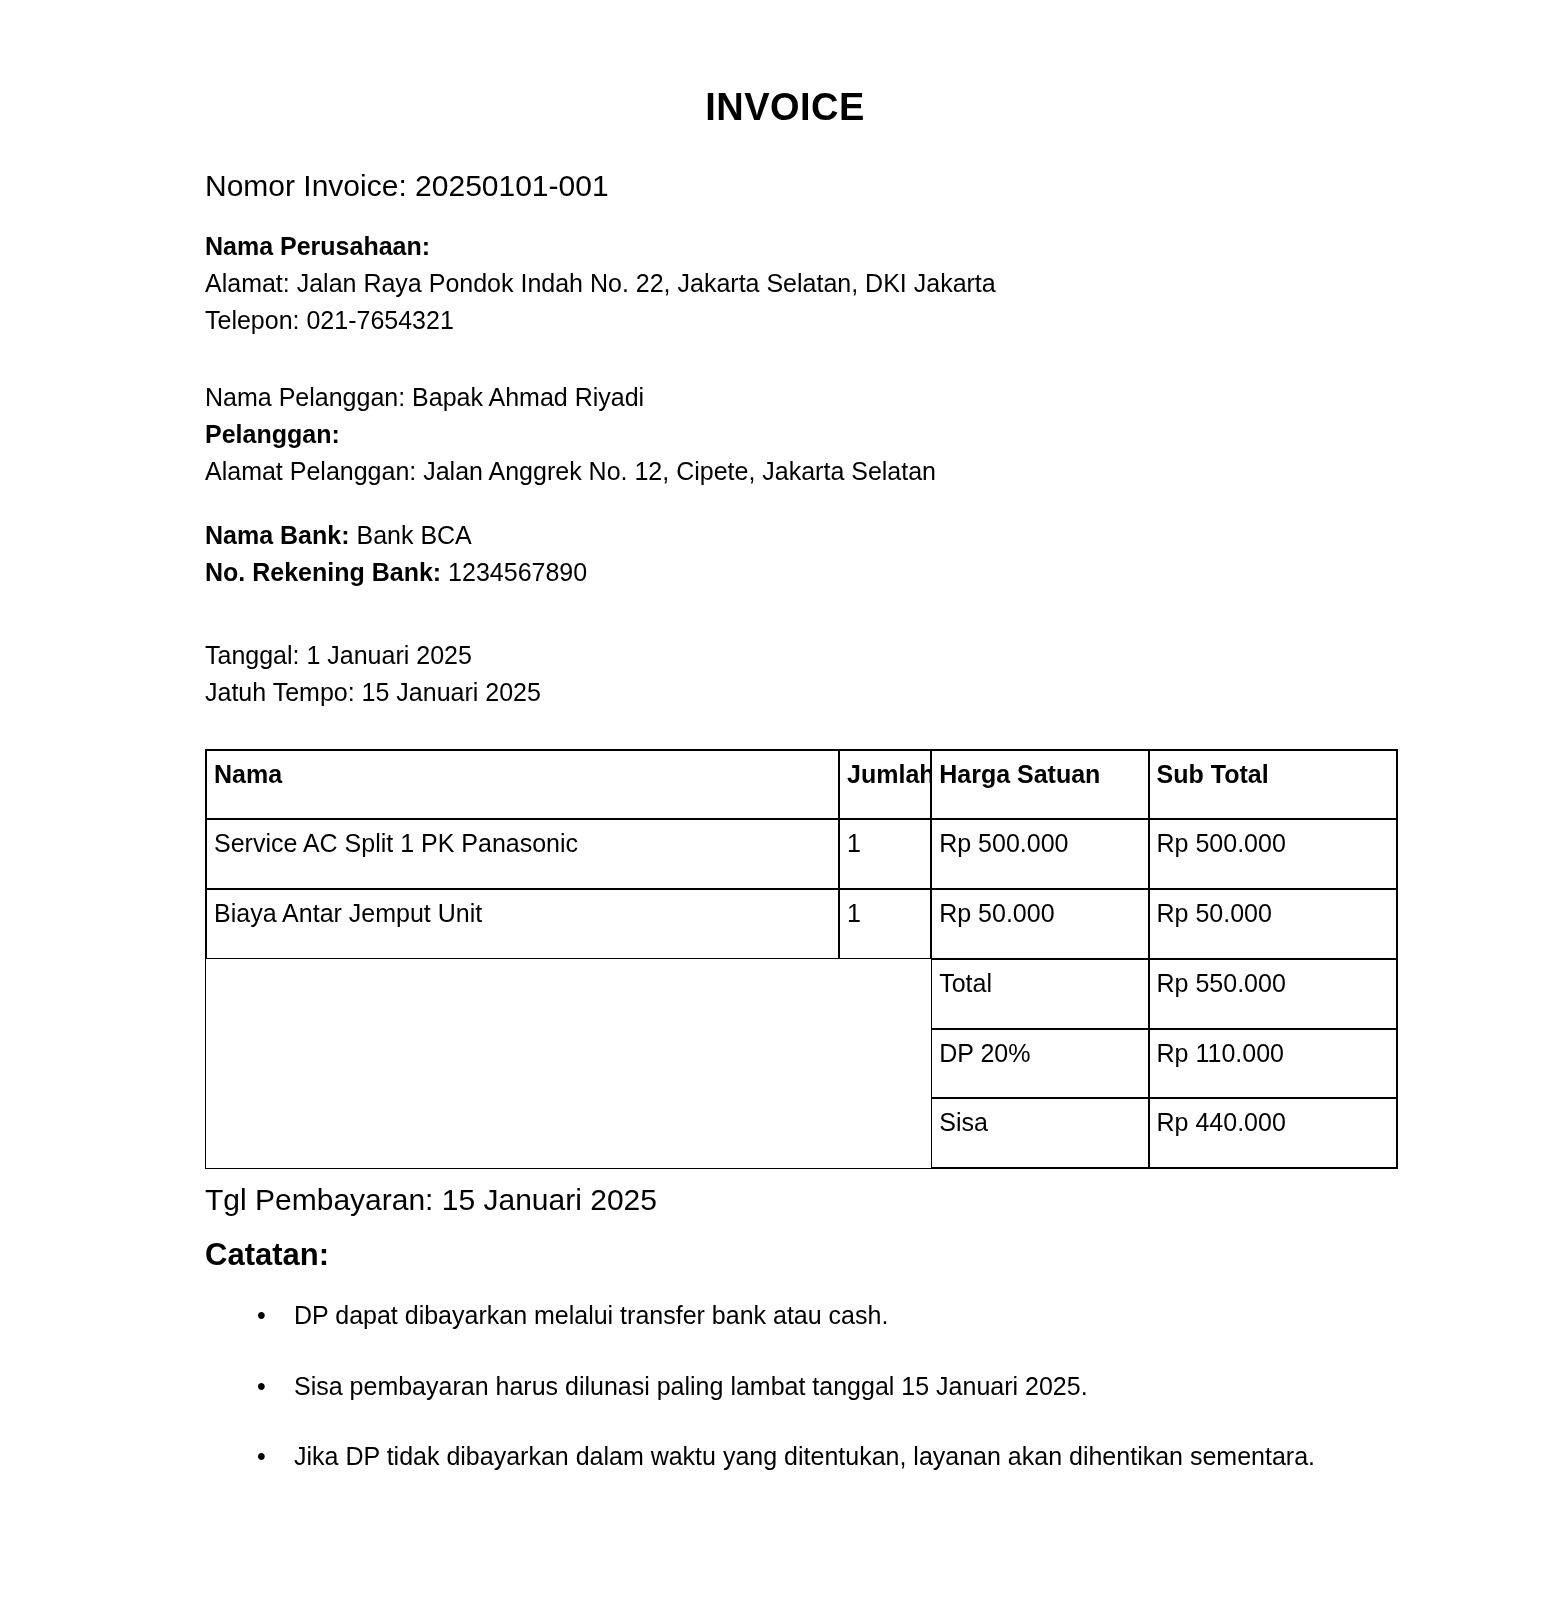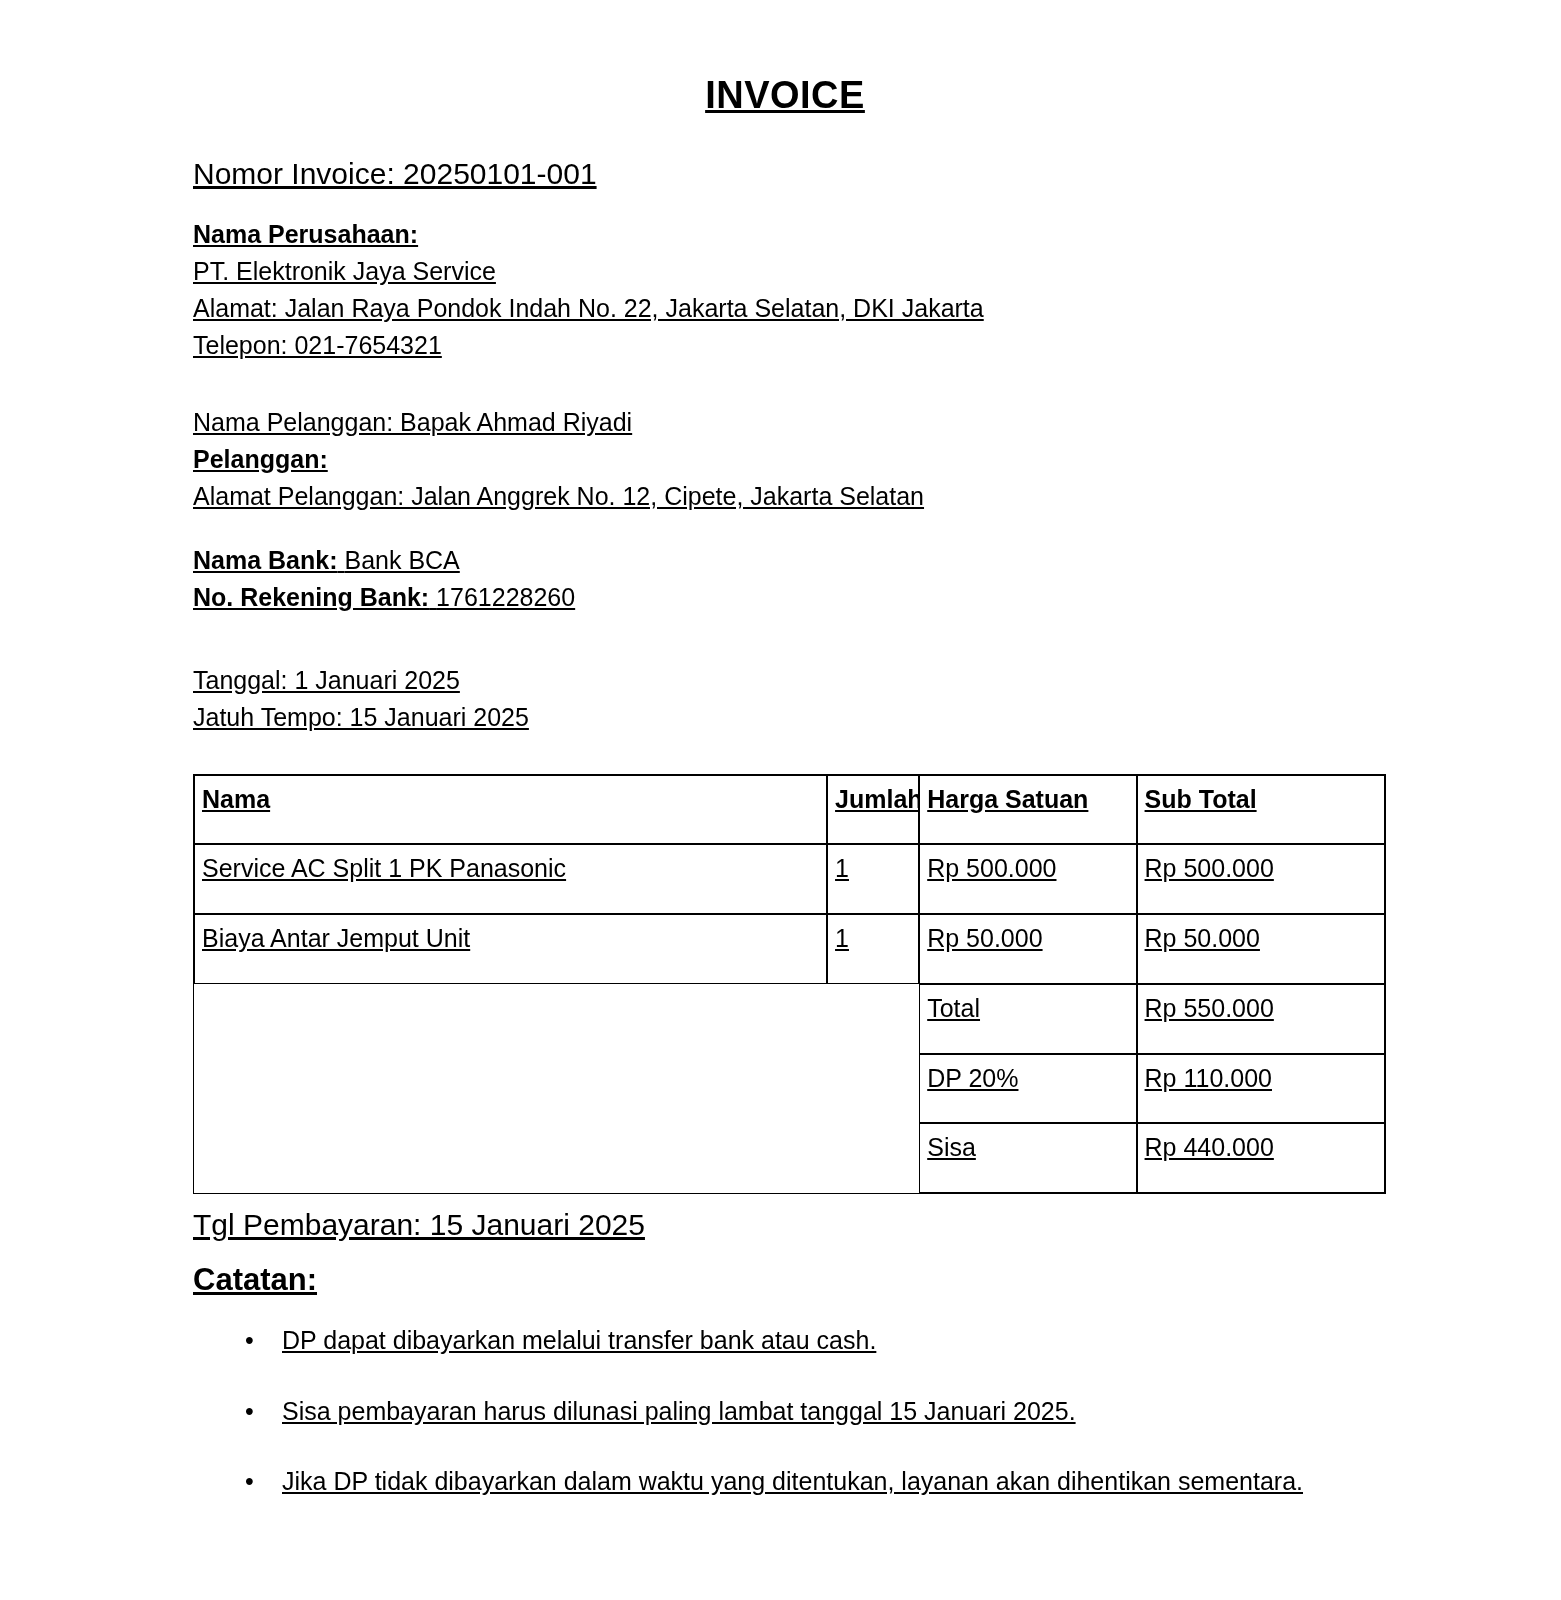--- a/index.html
+++ b/index.html
@@ -12,22 +12,21 @@
     min-height: 1600px;
     font-family: "Liberation Sans", sans-serif;
     color: #000000;
     -webkit-font-smoothing: antialiased;
   }
   .page {
     position: relative;
     width: 1561px;
     min-height: 1600px;
     box-sizing: border-box;
-    padding: 4px;
-    text-decoration: underline;
+    padding: 16px;
   }
   .content {
     padding: 0 180px 0 189px;
   }
 
   
   .doc-title {
     text-align: center;
     font-size: 38px;
     font-weight: bold;
@@ -127,34 +126,33 @@
 <body>
 
 <div class="page">
   <div class="content">
 
     <h1 class="doc-title">INVOICE</h1>
     <div class="doc-subtitle">Nomor Invoice: 20250101-001</div>
 
     <div class="block company-block">
       <span class="line lbl-bold">Nama Perusahaan:</span>
-      <span class="line">PT. Elektronik Jaya Service</span>
       <span class="line">Alamat: Jalan Raya Pondok Indah No. 22, Jakarta Selatan, DKI Jakarta</span>
       <span class="line">Telepon: 021-7654321</span>
     </div>
 
     <div class="block customer-block">
       <span class="line">Nama Pelanggan: Bapak Ahmad Riyadi</span>
       <span class="line lbl-bold">Pelanggan:</span>
       <span class="line">Alamat Pelanggan: Jalan Anggrek No. 12, Cipete, Jakarta Selatan</span>
     </div>
 
     <div class="block bank-block">
       <span class="line"><span class="lbl-bold">Nama Bank:</span> <span>Bank BCA</span></span>
-      <span class="line"><span class="lbl-bold">No. Rekening Bank:</span> <span>1761228260</span></span>
+      <span class="line"><span class="lbl-bold">No. Rekening Bank:</span> <span>1234567890</span></span>
     </div>
 
     <div class="block date-block">
       <span class="line">Tanggal: 1 Januari 2025</span>
       <span class="line">Jatuh Tempo: 15 Januari 2025</span>
     </div>
 
     <div class="items-wrap">
       <table class="items">
         <colgroup>

